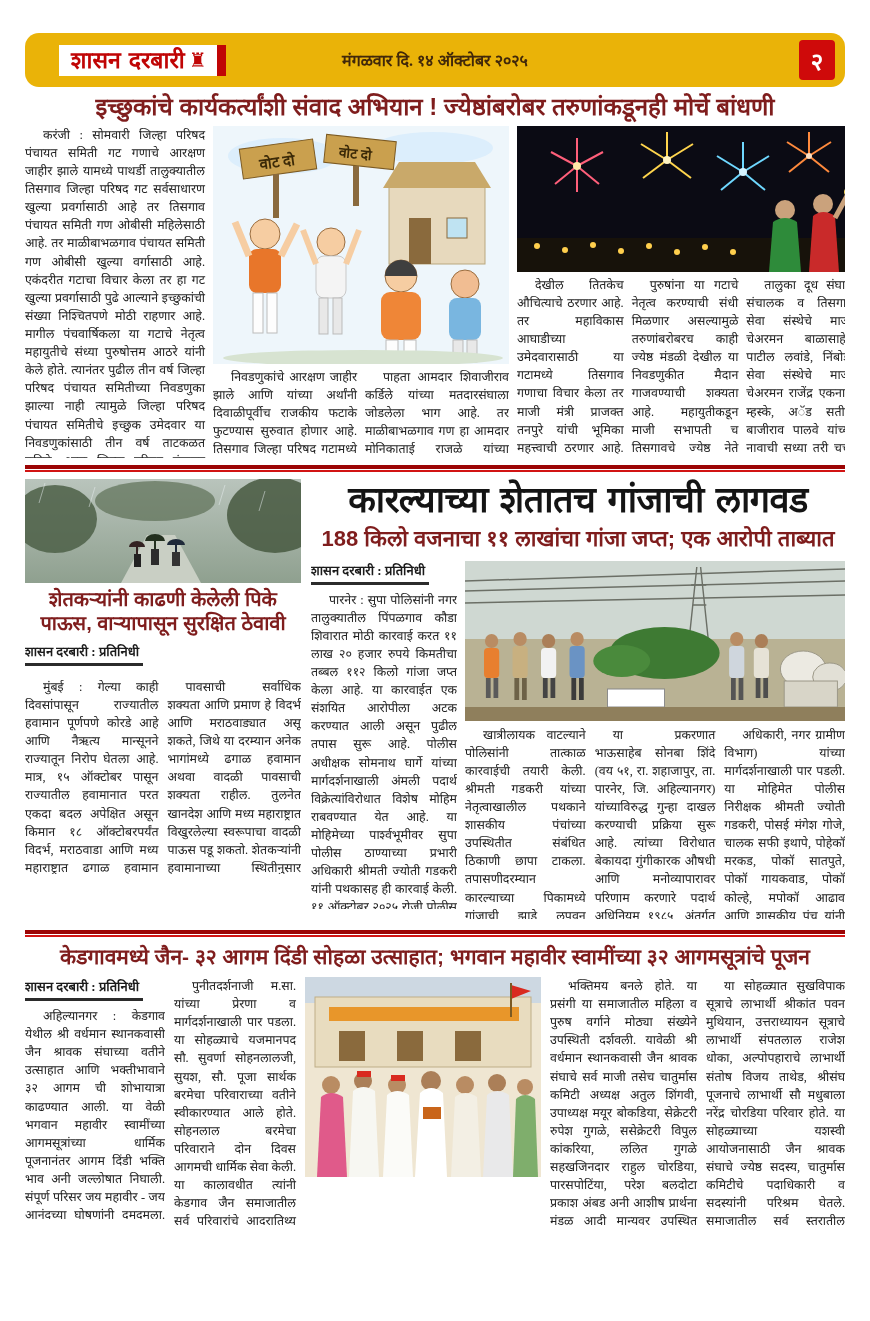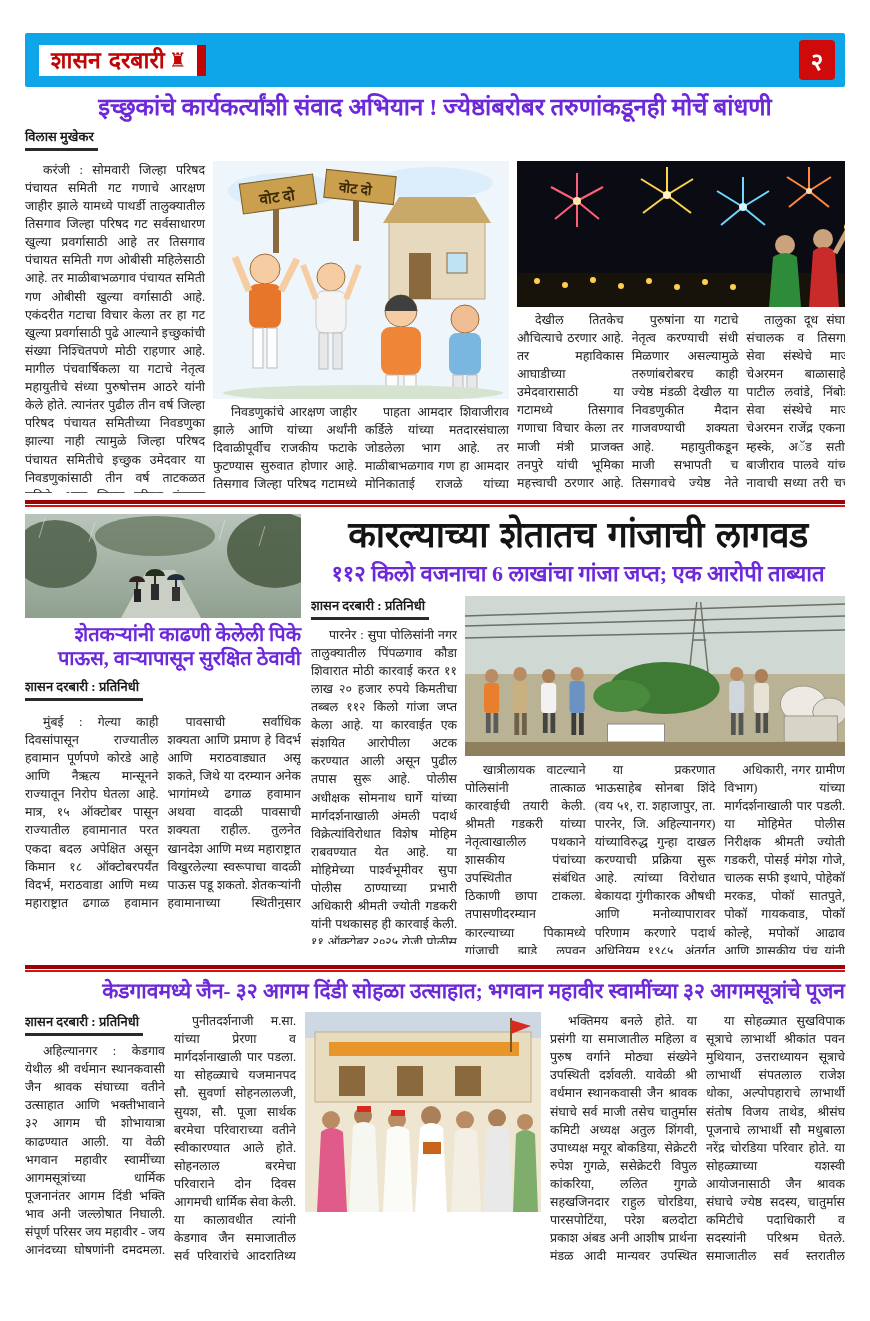--- a/index.html
+++ b/index.html
@@ -4,22 +4,22 @@
 <style>
   * { margin:0; padding:0; box-sizing:border-box; }
   html,body { background:#ffffff; }
   .page {
     width:870px; height:1321px; overflow:hidden; position:relative;
     background:#ffffff; font-family:"Liberation Serif", serif; color:#1b1b1b;
     padding:33px 25px 6px 25px;
   }
   
   .topbar {
-    height:54px; background:#0ea5e9; position:relative;
-    display:flex; align-items:center; border-radius:2px;
+    height:54px; background:#eab308; position:relative;
+    display:flex; align-items:center; border-radius:14px;padding-left:20px;
   }
   .masthead {
     margin-left:14px; background:#ffffff; border-right:9px solid #c00505;
     padding:4px 10px 4px 12px; display:flex; align-items:center; gap:4px;
   }
   .masthead-text {
     color:#c00505; font-family:"DejaVu Sans", sans-serif;
     font-weight:bold; font-size:23px; line-height:1;
   }
   .masthead-emblem { color:#c00505; font-size:20px; line-height:1; }
@@ -37,24 +37,24 @@
   .headline-xl {
     font-family:"DejaVu Sans", sans-serif; font-weight:bold; color:#141414;
     font-size:42px; line-height:1.18; text-align:center; margin-top:8px;
     letter-spacing:-1px;
   }
   .headline-lg {
     font-family:"DejaVu Sans", sans-serif; font-weight:bold; color:#141414;
     font-size:33px; line-height:1.15; text-align:center; letter-spacing:-0.5px;
   }
   .subhead-red {
-    color:#6d28d9; font-family:Liberation Serif, serif; font-weight:bold;
+    color:#7f1d1d; font-family:Liberation Sans, sans-serif; font-weight:bold;
     font-size:24px; line-height:1.2; text-align:center; margin-top:6px;
   }
-  .subhead-red.sm { font-size:20px;text-align:right; }
+  .subhead-red.sm { font-size:20px; }
   .byline {
     font-weight:bold; font-size:13px; display:inline-block;
     border-bottom:3px solid #2b2b2b; padding:0 4px 3px 0; margin-bottom:6px;
   }
   .col {
     font-size:12.4px; line-height:1.46; text-align:justify; color:#222;
     text-indent:18px; word-break:break-word;
   }
   .rule {
     height:7px; border-top:4px solid #9c0404; border-bottom:2px solid #d21414;
@@ -93,28 +93,26 @@
 </head>
 <body>
 
 <div class="page">
 
   <header class="topbar">
     <div class="masthead">
       <span class="masthead-text">शासन दरबारी</span>
       <span class="masthead-emblem">♜</span>
     </div>
+    <div class="edition-date">मंगळवार दि. १४ ऑक्टोबर २०२५</div>
     <div class="pagenum">२</div>
   </header>
 
   <section>
     <h2 class="subhead-red">इच्छुकांचे कार्यकर्त्यांशी संवाद अभियान ! ज्येष्ठांबरोबर तरुणांकडूनही मोर्चे बांधणी</h2>
-    <div style="margin-top:5px;">
-      <span class="byline">विलास मुखेकर</span>
-    </div>
     <div class="a1-row">
       <div class="a1-c1 col">करंजी : सोमवारी जिल्हा परिषद पंचायत समिती गट गणाचे आरक्षण जाहीर झाले यामध्ये पाथर्डी तालुक्यातील तिसगाव जिल्हा परिषद गट सर्वसाधारण खुल्या प्रवर्गासाठी आहे तर तिसगाव पंचायत समिती गण ओबीसी महिलेसाठी आहे. तर माळीबाभळगाव पंचायत समिती गण ओबीसी खुल्या वर्गासाठी आहे. एकंदरीत गटाचा विचार केला तर हा गट खुल्या प्रवर्गासाठी पुढे आल्याने इच्छुकांची संख्या निश्चितपणे मोठी राहणार आहे. मागील पंचवार्षिकला या गटाचे नेतृत्व महायुतीचे संध्या पुरुषोत्तम आठरे यांनी केले होते. त्यानंतर पुढील तीन वर्ष जिल्हा परिषद पंचायत समितीच्या निवडणुका झाल्या नाही त्यामुळे जिल्हा परिषद पंचायत समितीचे इच्छुक उमेदवार या निवडणुकांसाठी तीन वर्ष ताटकळत राहिले. आता जिल्हा परिषद पंचायत समिती</div>
 
       <div class="a1-mid">
 
         <svg class="imgbox" width="296" height="238" viewBox="0 0 296 238" role="img">
           <rect width="296" height="238" fill="#eef6fb"></rect>
           <ellipse cx="70" cy="30" rx="55" ry="18" fill="#dceefc"></ellipse>
           <ellipse cx="220" cy="22" rx="60" ry="16" fill="#dceefc"></ellipse>
 
@@ -274,21 +272,21 @@
         <span class="byline">शासन दरबारी : प्रतिनिधी</span>
       </div>
       <div class="w-cols">
         <div class="col">मुंबई : गेल्या काही दिवसांपासून राज्यातील हवामान पूर्णपणे कोरडे आहे आणि नैऋत्य मान्सूनने राज्यातून निरोप घेतला आहे. मात्र, १५ ऑक्टोबर पासून राज्यातील हवामानात परत एकदा बदल अपेक्षित असून किमान १८ ऑक्टोबरपर्यंत विदर्भ, मराठवाडा आणि मध्य महाराष्ट्रात ढगाळ हवामान आणि दुपारनंतर वादळी पाऊस अपेक्षित आहे. सध्याच्या अंदाजानुसार वादळी</div>
         <div class="col">पावसाची सर्वाधिक शक्यता आणि प्रमाण हे विदर्भ आणि मराठवाड्यात असू शकते, जिथे या दरम्यान अनेक भागांमध्ये ढगाळ हवामान अथवा वादळी पावसाची शक्यता राहील. तुलनेत खानदेश आणि मध्य महाराष्ट्रात विखुरलेल्या स्वरूपाचा वादळी पाऊस पडू शकतो. शेतकऱ्यांनी हवामानाच्या स्थितीनुसार नियोजन करावे आणि काढणी केलेल्या पिकांना वादळी पाऊस आणि वाऱ्यापासून सुरक्षित ठेवावे, असे आवाहन कृषी विभागाकडून करण्यात येत आहे.</div>
       </div>
     </div>
 
     <div class="ganja">
       <h1 class="headline-lg" style="font-size:36px;text-align:center;">कारल्याच्या शेतातच गांजाची लागवड</h1>
-      <h2 class="subhead-red" style="font-size:22px;">११२ किलो वजनाचा 6 लाखांचा गांजा जप्त; एक आरोपी ताब्यात</h2>
+      <h2 class="subhead-red" style="font-size:22px;">188 किलो वजनाचा ११ लाखांचा गांजा जप्त; एक आरोपी ताब्यात</h2>
       <div class="g-row">
         <div class="g-left">
           <span class="byline">शासन दरबारी : प्रतिनिधी</span>
           <div class="col" style="height:318px;overflow:hidden;">पारनेर : सुपा पोलिसांनी नगर तालुक्यातील पिंपळगाव कौडा शिवारात मोठी कारवाई करत ११ लाख २० हजार रुपये किमतीचा तब्बल ११२ किलो गांजा जप्त केला आहे. या कारवाईत एक संशयित आरोपीला अटक करण्यात आली असून पुढील तपास सुरू आहे. पोलीस अधीक्षक सोमनाथ घार्गे यांच्या मार्गदर्शनाखाली अंमली पदार्थ विक्रेत्यांविरोधात विशेष मोहिम राबवण्यात येत आहे. या मोहिमेच्या पार्श्वभूमीवर सुपा पोलीस ठाण्याच्या प्रभारी अधिकारी श्रीमती ज्योती गडकरी यांनी पथकासह ही कारवाई केली. ११ ऑक्टोबर २०२५ रोजी पोलीस ठाण्यातील पोहेकॉ मरकड यांना गुप्त बातमीदारामार्फत माहिती मिळाली की, शहाजापुर शिवारातील भाऊसाहेब सोनबा शिंदे हे त्यांच्या पिंपळगाव कौडा (ता. नगर, जि. अहिल्यानगर) येथील गट क्रमांक १५५ मधील शेतात अवैध गांजाची लागवड करत आहेत. ही माहिती</div>
         </div>
         <div class="g-right">
 
           <svg class="imgbox" width="100%" height="160" viewBox="0 0 400 160" preserveAspectRatio="none" role="img">
             <rect width="400" height="160" fill="#dfe5db"></rect>
             <rect x="0" y="0" width="400" height="78" fill="#cfd8d2"></rect>

